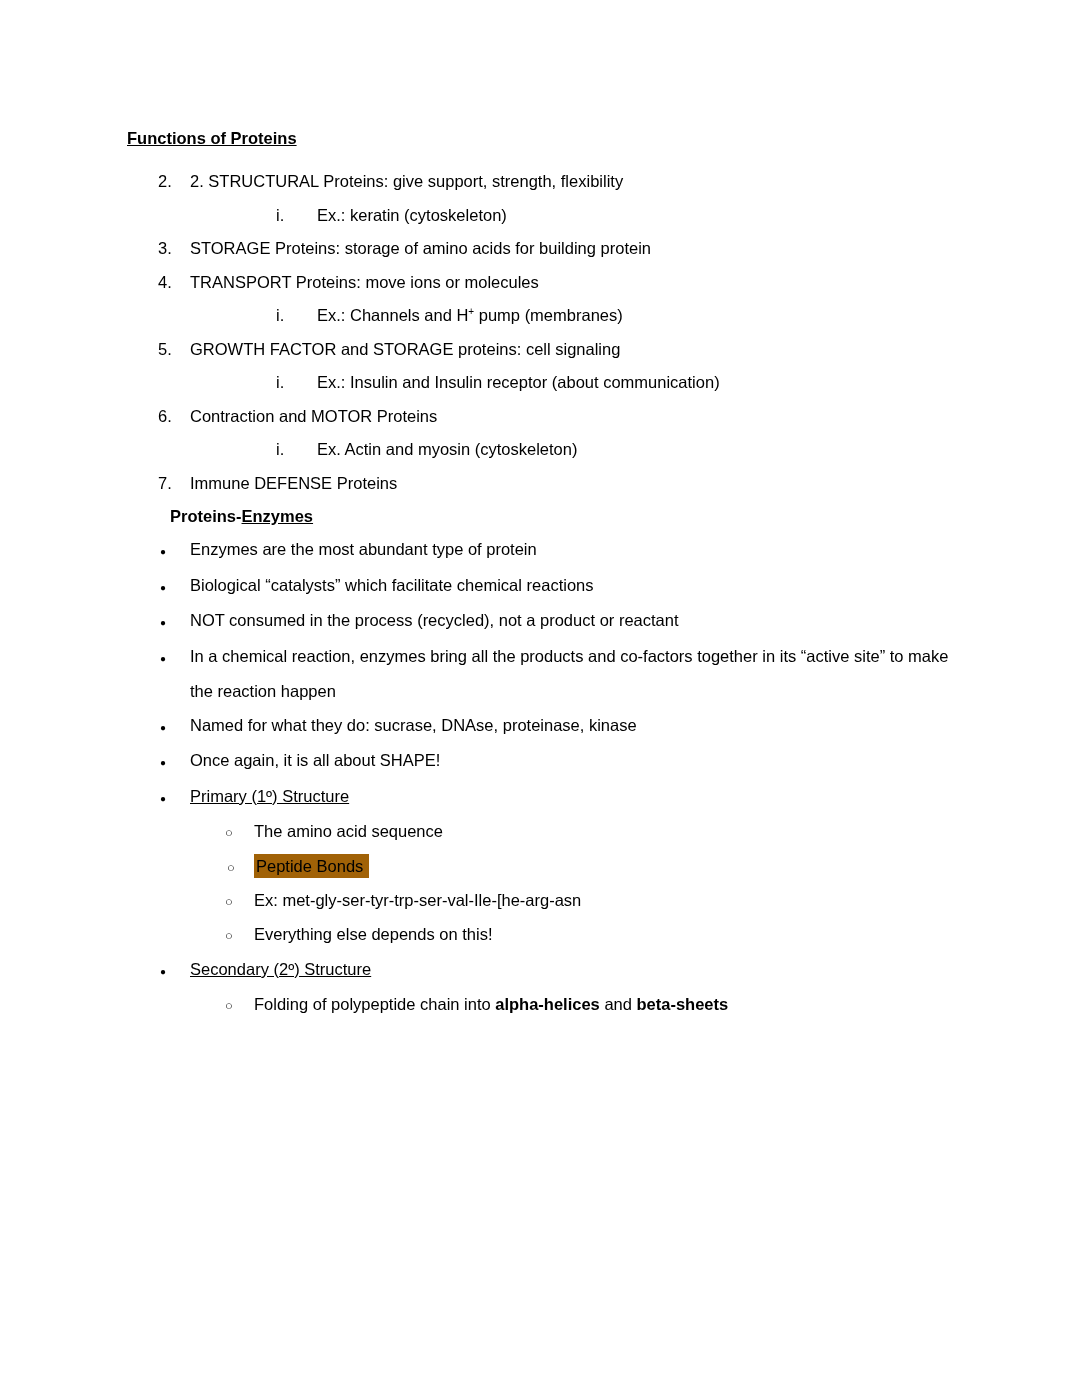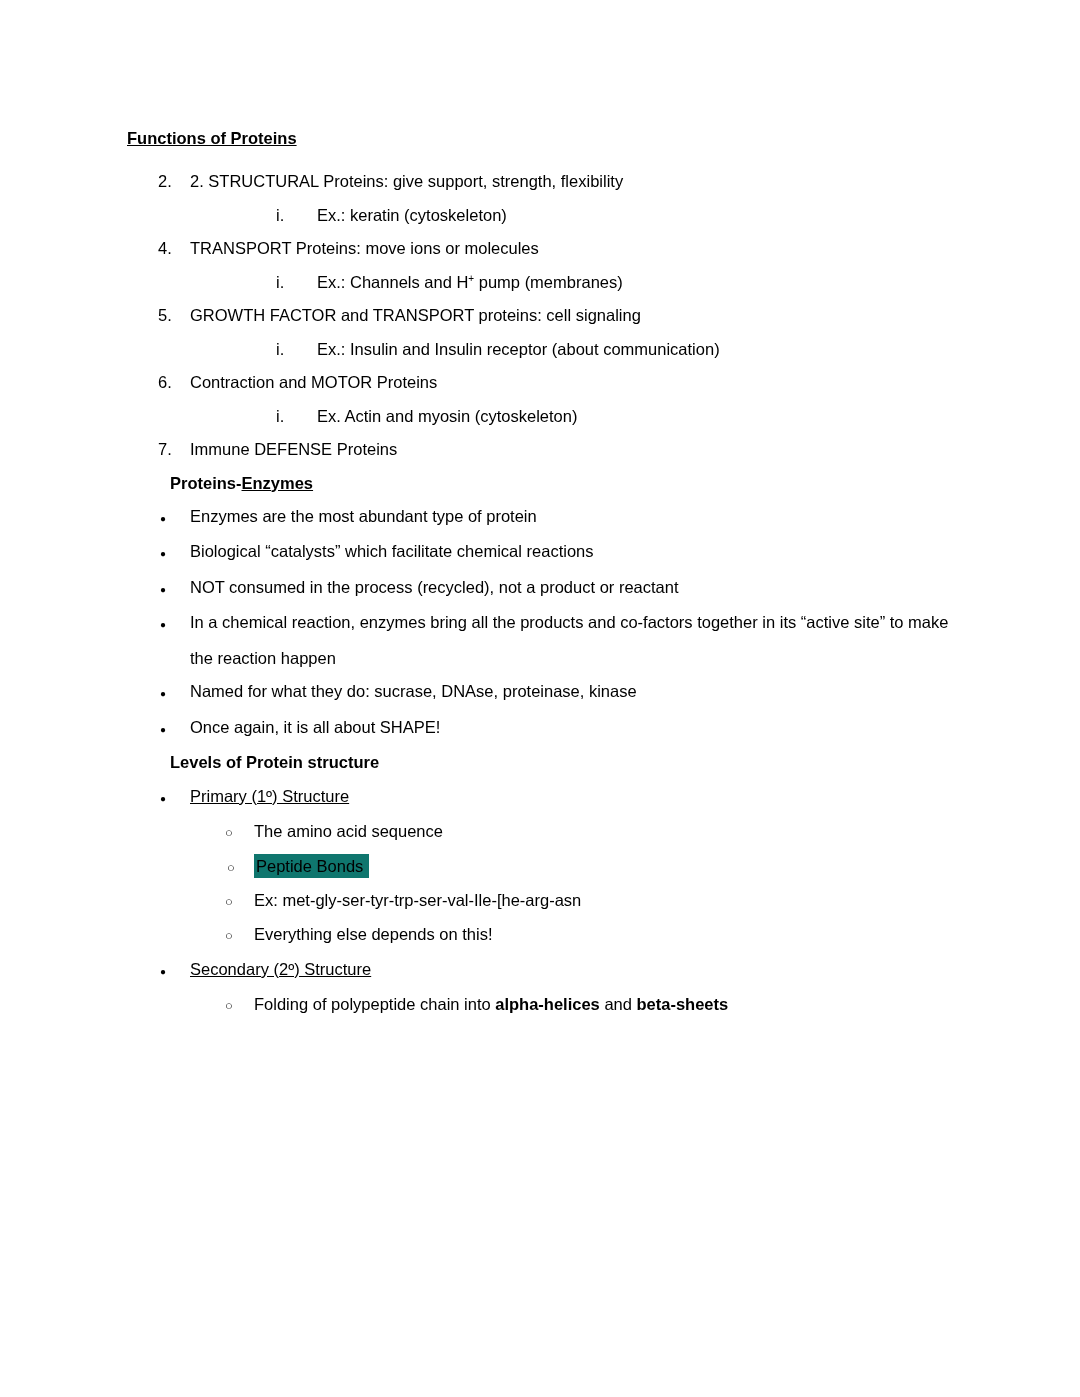--- a/index.html
+++ b/index.html
@@ -66,27 +66,30 @@
 
     <div class="line h-title">Functions of Proteins</div>
 
     <div class="line li-num">
       <span class="marker">2.</span><span class="txt">2. STRUCTURAL Proteins: give support, strength, flexibility</span>
     </div>
     <div class="line li-roman">
       <span class="marker">i.</span><span class="txt">Ex.: keratin (cytoskeleton)</span>
     </div>
     <div class="line li-num">
+      <span class="marker">3.</span><span class="txt">STORAGE Proteins: storage of amino acids for building protein</span>
+    </div>
+    <div class="line li-num">
       <span class="marker">4.</span><span class="txt">TRANSPORT Proteins: move ions or molecules</span>
     </div>
     <div class="line li-roman">
       <span class="marker">i.</span><span class="txt"><span>Ex.: Channels and H</span><sup>+</sup><span> pump (membranes)</span></span>
     </div>
     <div class="line li-num">
-      <span class="marker">5.</span><span class="txt">GROWTH FACTOR and TRANSPORT proteins: cell signaling</span>
+      <span class="marker">5.</span><span class="txt">GROWTH FACTOR and STORAGE proteins: cell signaling</span>
     </div>
     <div class="line li-roman">
       <span class="marker">i.</span><span class="txt">Ex.: Insulin and Insulin receptor (about communication)</span>
     </div>
     <div class="line li-num">
       <span class="marker">6.</span><span class="txt">Contraction and MOTOR Proteins</span>
     </div>
     <div class="line li-roman">
       <span class="marker">i.</span><span class="txt">Ex. Actin and myosin (cytoskeleton)</span>
     </div>
@@ -110,30 +113,29 @@
     <div class="line li-bullet">
       <span class="marker">●</span><span class="txt">In a chemical reaction, enzymes bring all the products and co-factors together in its “active site” to make the reaction happen</span>
     </div>
     <div class="line li-bullet">
       <span class="marker">●</span><span class="txt">Named for what they do: sucrase, DNAse, proteinase, kinase</span>
     </div>
     <div class="line li-bullet">
       <span class="marker">●</span><span class="txt">Once again, it is all about SHAPE!</span>
     </div>
 
-    <div class="line h-bold">Levels of Protein structure</div>
 
     <div class="line li-bullet">
       <span class="marker">●</span><span class="txt underlined">Primary (1º) Structure</span>
     </div>
     <div class="line li-circle">
       <span class="marker">○</span><span class="txt">The amino acid sequence</span>
     </div>
     <div class="line li-circle">
-      <span class="hl" style="background: #0f766e;"><span class="marker">○</span><span class="txt">Peptide Bonds</span></span>
+      <span class="hl" style="background: #a16207;"><span class="marker">○</span><span class="txt">Peptide Bonds</span></span>
     </div>
     <div class="line li-circle">
       <span class="marker">○</span><span class="txt">Ex: met-gly-ser-tyr-trp-ser-val-Ile-[he-arg-asn</span>
     </div>
     <div class="line li-circle">
       <span class="marker">○</span><span class="txt">Everything else depends on this!</span>
     </div>
 
     <div class="line li-bullet">
       <span class="marker">●</span><span class="txt underlined">Secondary (2º) Structure</span>

